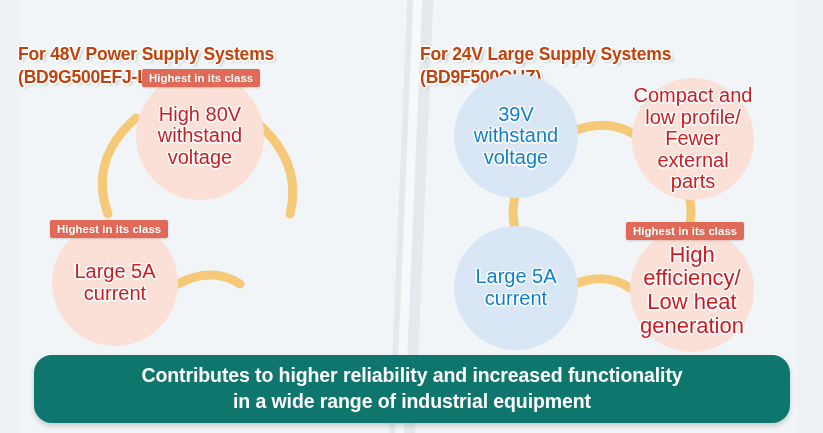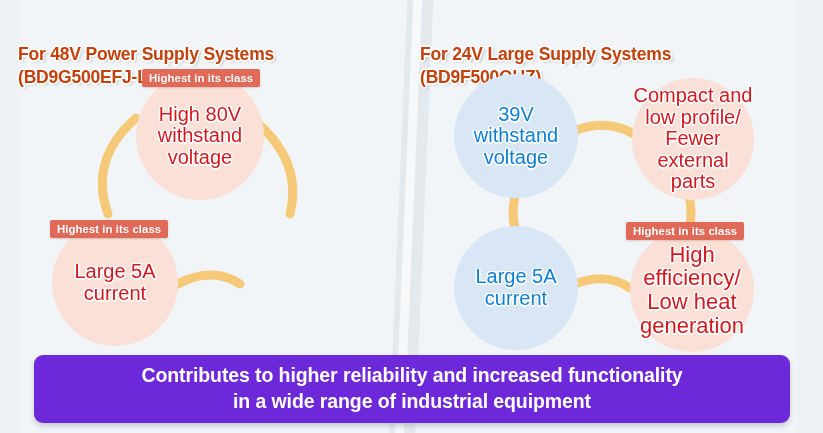--- a/index.html
+++ b/index.html
@@ -96,22 +96,22 @@
     z-index:6;
     border-radius:2px;
     text-shadow:0.4px 0.4px 0 rgba(120,40,28,.35);
     box-shadow:0 1px 2px rgba(120,90,80,.25);
   }
 
   .banner{
     position:absolute;
     left:34px;top:355px;
     width:756px;height:68px;
-    background:#6d28d9;
-    border-radius:9px;
+    background:#0f766e;
+    border-radius:18px;
     box-shadow:0 3px 5px rgba(110,125,135,.35);
     display:flex;align-items:center;justify-content:center;
     z-index:9;
   }
   .banner-text{
     color:#ffffff;
     font-size:19.5px;
     font-weight:bold;
     line-height:1.33;
     text-align:center;

